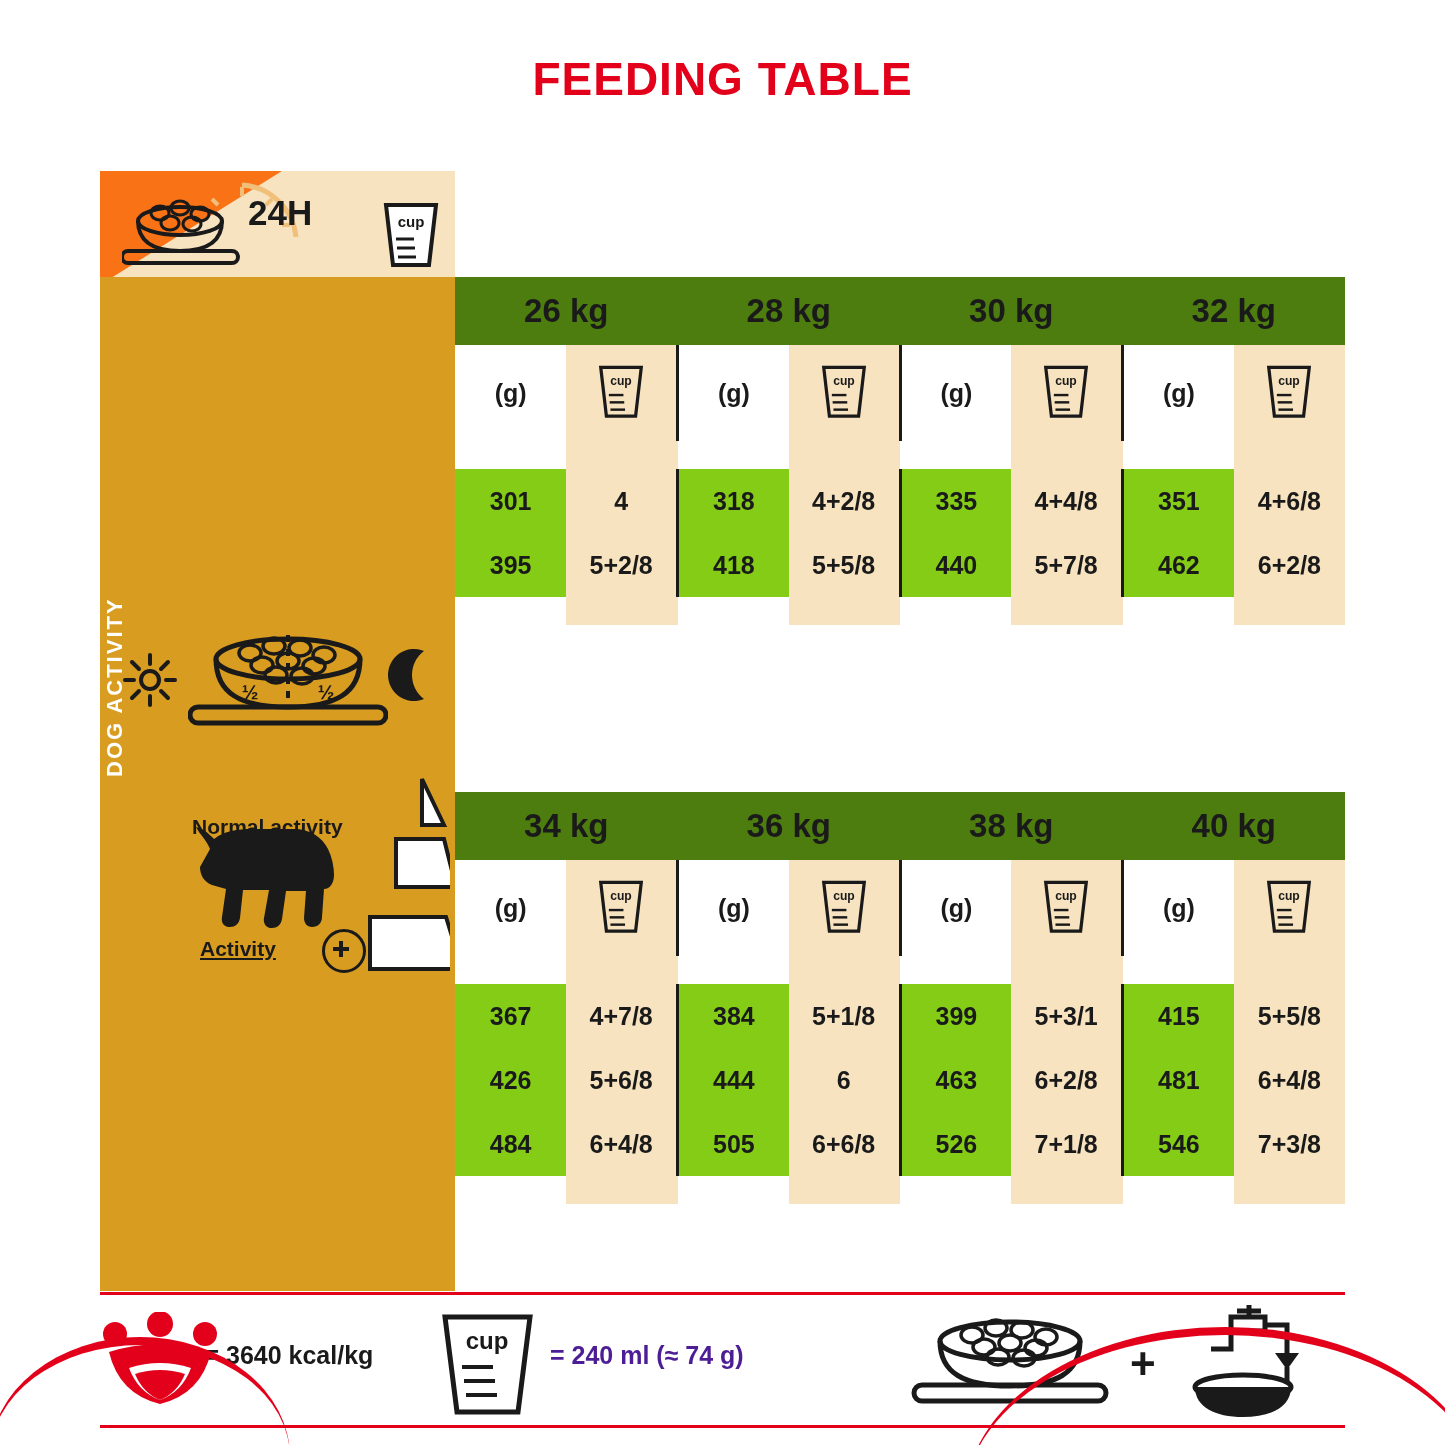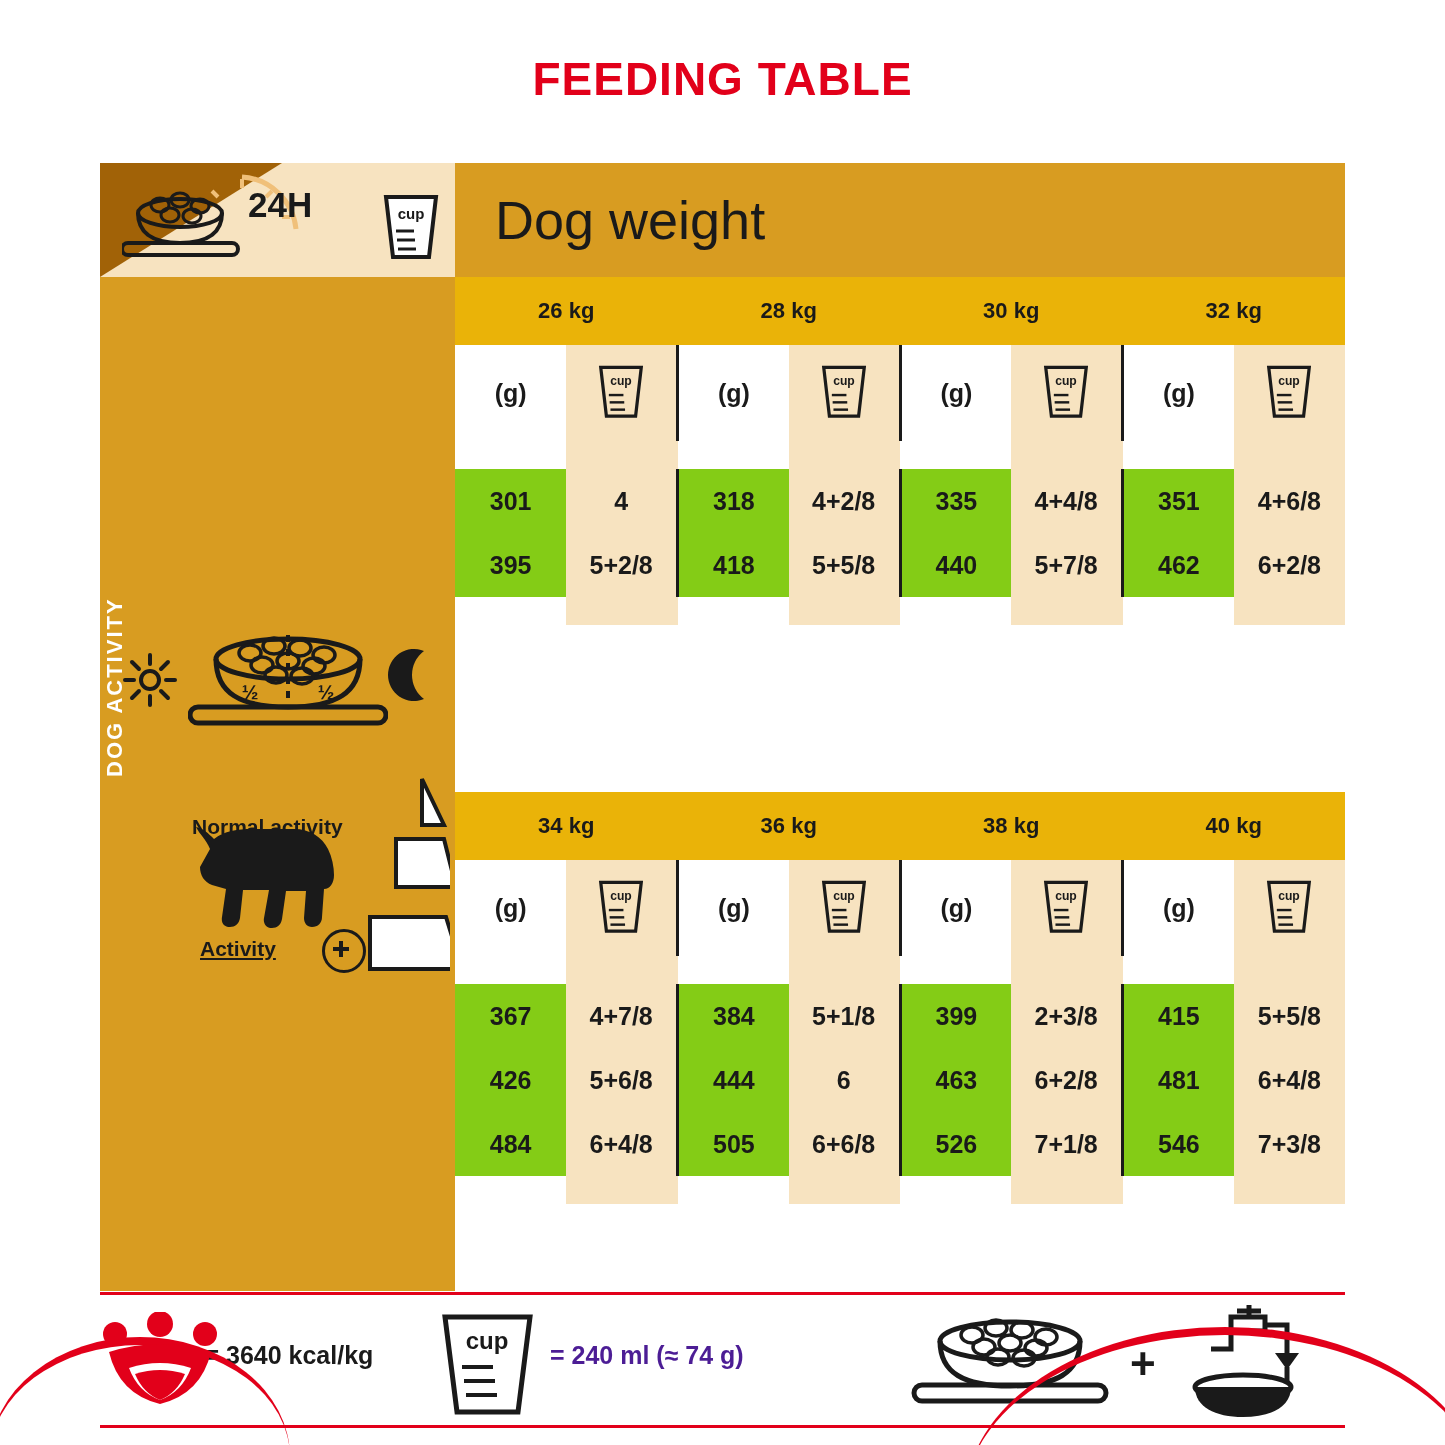--- a/index.html
+++ b/index.html
@@ -43,24 +43,24 @@
     position: absolute;
     left: 0;
     top: 114px;
     width: 355px;
     height: 1014px;
     background: #d89c21;
   }
   .left-top-wedge {
     position: absolute;
     left: 0;
-    top: 0;
+    top: 8px;
     width: 355px;
     height: 114px;
-    background: #a16207;
+    background: #f97316;
     overflow: hidden;
     text-align: right;
   }
   .wedge-shape {
     position: absolute;
     left: 0;
     top: 0;
     width: 355px;
     height: 114px;
     background: #f7e3c0;
@@ -214,26 +214,26 @@
     table-layout: fixed;
   }
   table.grid td, table.grid th {
     border: 0;
     padding: 0;
     text-align: center;
     vertical-align: middle;
   }
   .wcell {
     height: 68px;
-    font-size: 22px;
+    font-size: 33px;
     font-weight: bold;
     color: #1a1a1a;
     border-bottom: 3px solid #1a1a1a;
     border-right: 3px solid #1a1a1a;
-    background: #eab308;
+    background: #4d7c0f;
   }
   .wcell.last { border-right: none; }
 
   .unitcell {
     height: 96px;
     background: #ffffff;
     border-right: 3px dotted #1a1a1a;
   }
   .unitcell.cupbg {
     background: #f7e3c0;
@@ -382,23 +382,20 @@
       <path d="M6 8 h50 l-7 60 h-36 z" fill="#ffffff" stroke="#1a1a1a" stroke-width="4"></path>
       <text x="31" y="30" font-size="15" font-family="Liberation Sans, sans-serif" font-weight="bold" text-anchor="middle" fill="#1a1a1a">cup</text>
       <g stroke="#1a1a1a" stroke-width="3">
         <line x1="16" y1="42" x2="34" y2="42"></line>
         <line x1="17" y1="51" x2="35" y2="51"></line>
         <line x1="18" y1="60" x2="36" y2="60"></line>
       </g>
     </svg>
   </div>
 
-  <div class="dogweight-header">
-    <span class="dw-text">Dog weight</span>
-  </div>
 
   <div class="left-col">
     <div class="dog-activity-label">DOG ACTIVITY</div>
 
     <svg class="sun" viewBox="0 0 56 56">
       <circle cx="28" cy="28" r="9" fill="none" stroke="#1a1a1a" stroke-width="4"></circle>
       <g stroke="#1a1a1a" stroke-width="4" stroke-linecap="round">
         <line x1="28" y1="3" x2="28" y2="12"></line>
         <line x1="28" y1="44" x2="28" y2="53"></line>
         <line x1="3" y1="28" x2="12" y2="28"></line>
@@ -622,21 +619,21 @@
               <td class="cupbg"></td>
           <td></td>
               <td class="cupbg"></td>
         </tr>
         <tr>
           <td class="vcell">367</td>
           <td class="vcell cupbg">4+7/8</td>
           <td class="vcell">384</td>
           <td class="vcell cupbg">5+1/8</td>
           <td class="vcell">399</td>
-          <td class="vcell cupbg">2+3/8</td>
+          <td class="vcell cupbg">5+3/1</td>
           <td class="vcell">415</td>
           <td class="vcell cupbg last">5+5/8</td>
         </tr>
         <tr>
           <td class="vcell">426</td>
           <td class="vcell cupbg">5+6/8</td>
           <td class="vcell">444</td>
           <td class="vcell cupbg">6</td>
           <td class="vcell">463</td>
           <td class="vcell cupbg">6+2/8</td>

